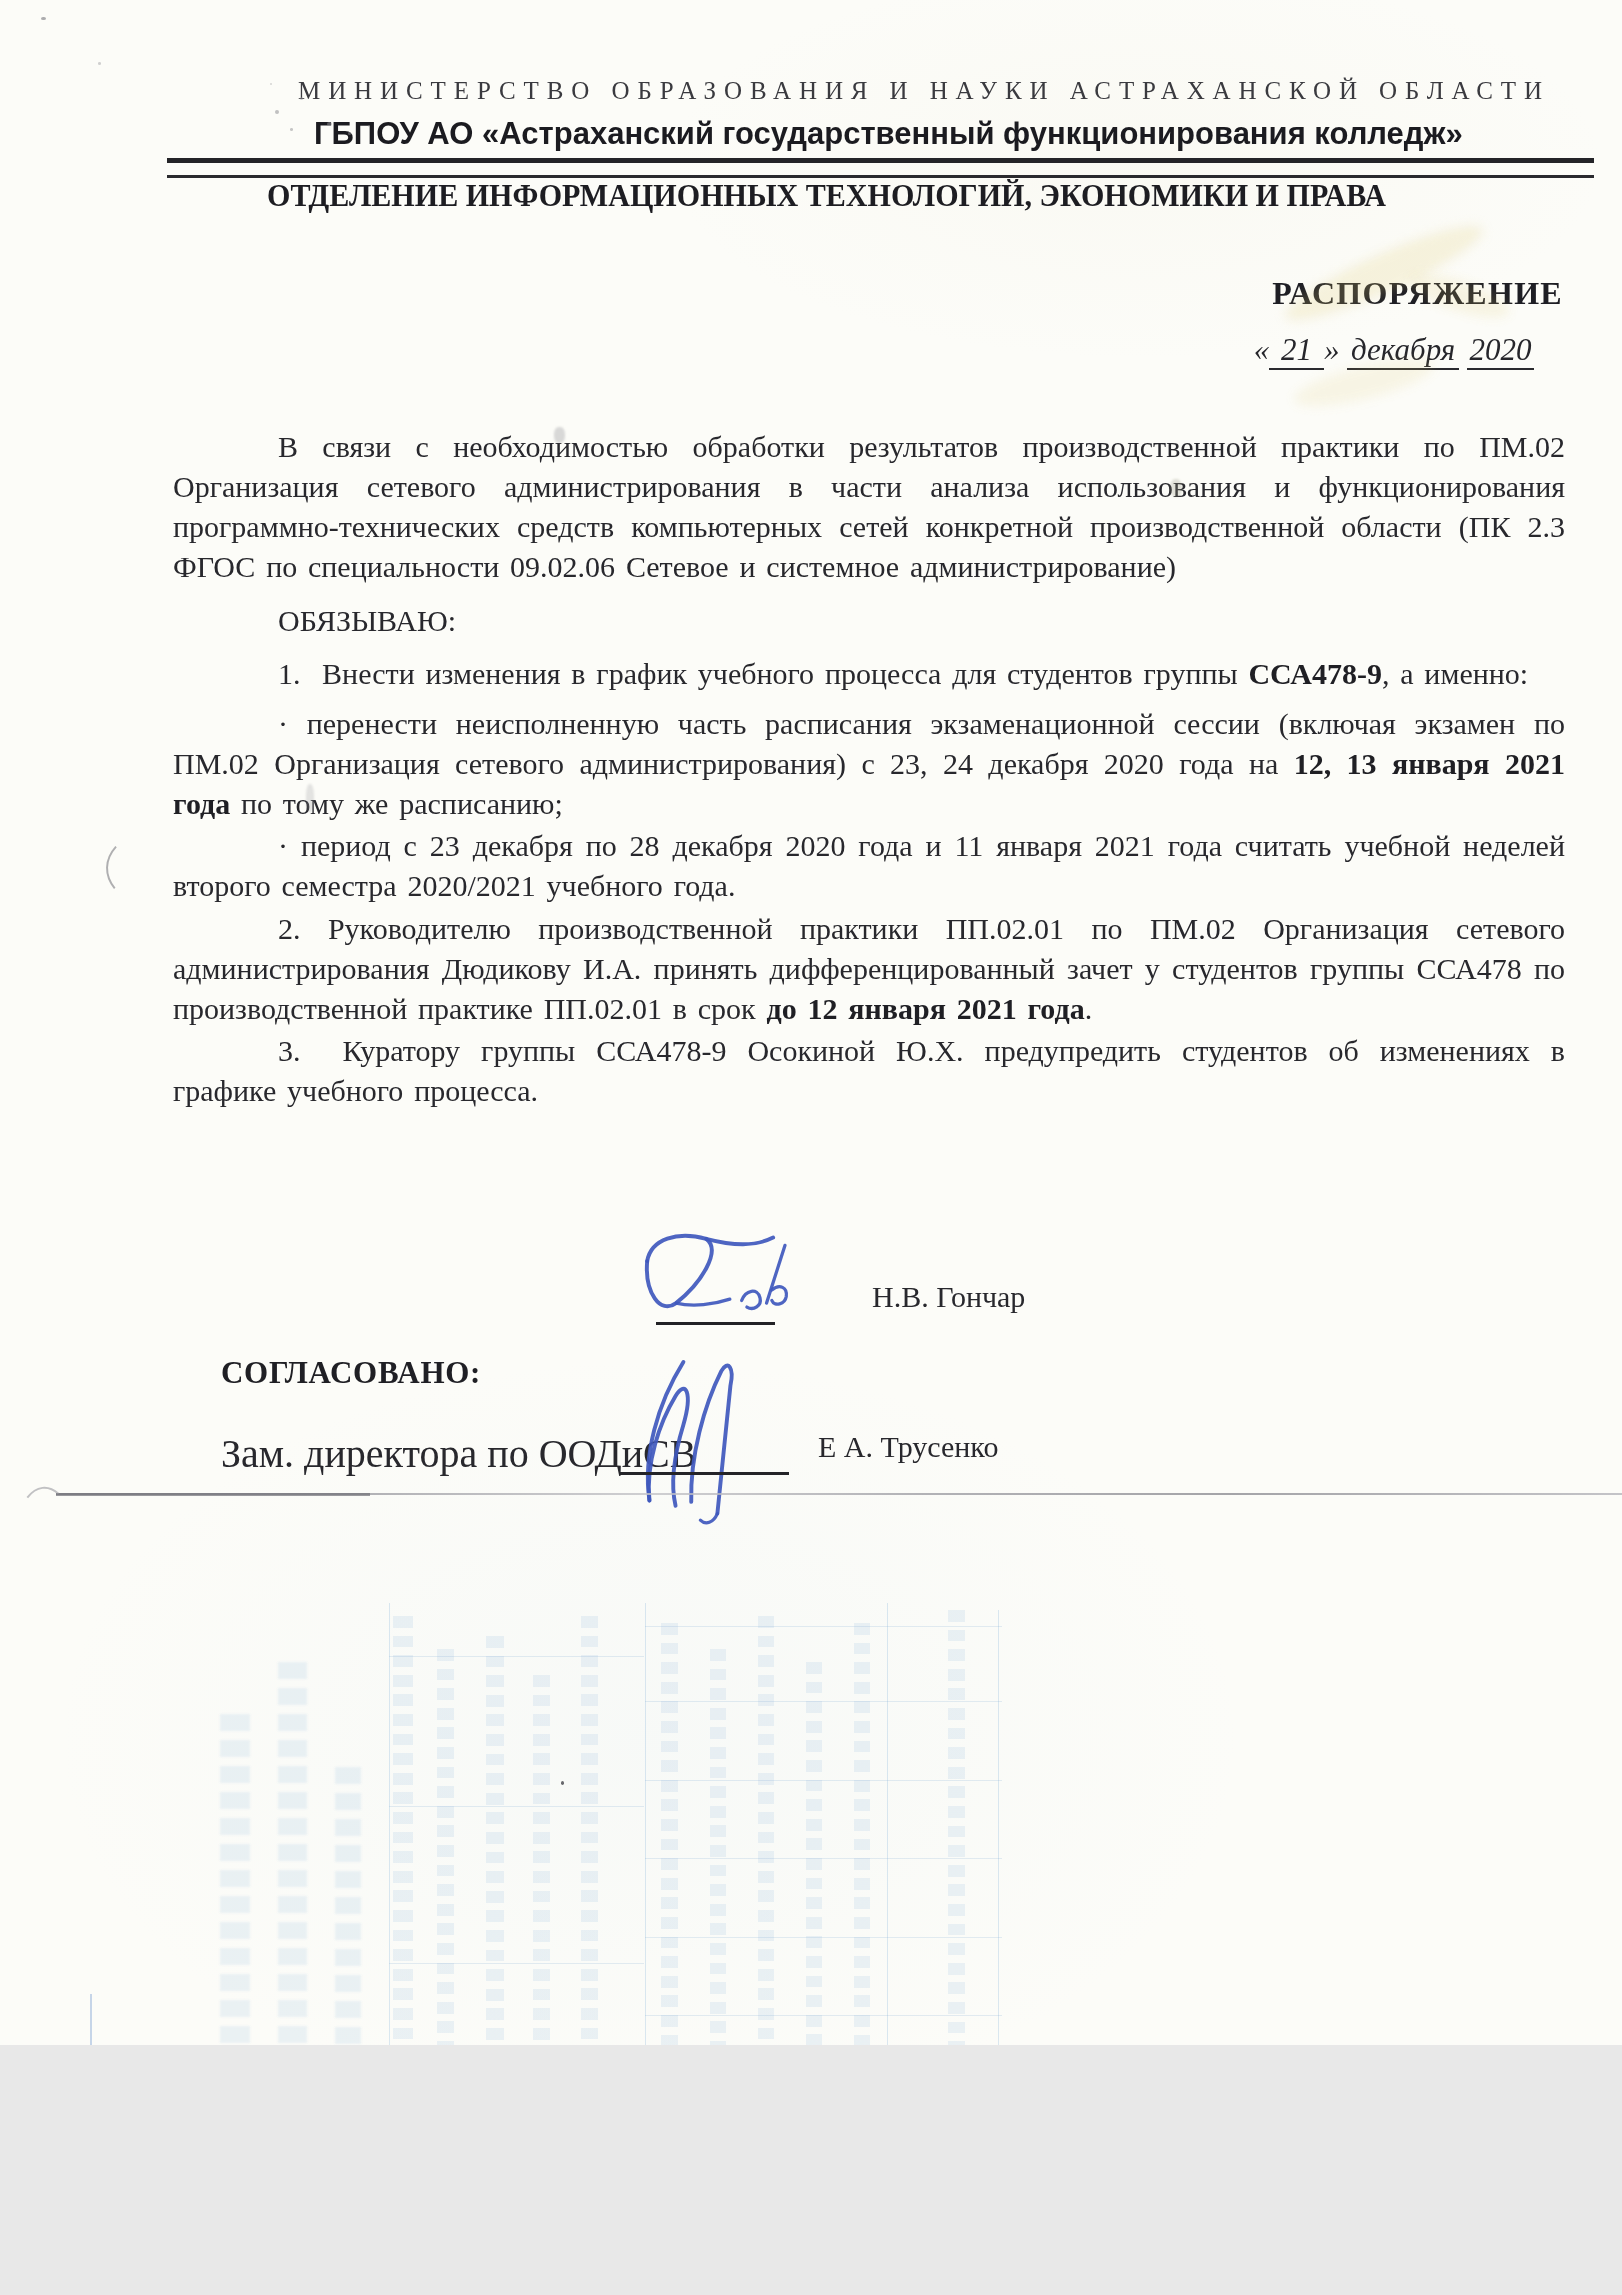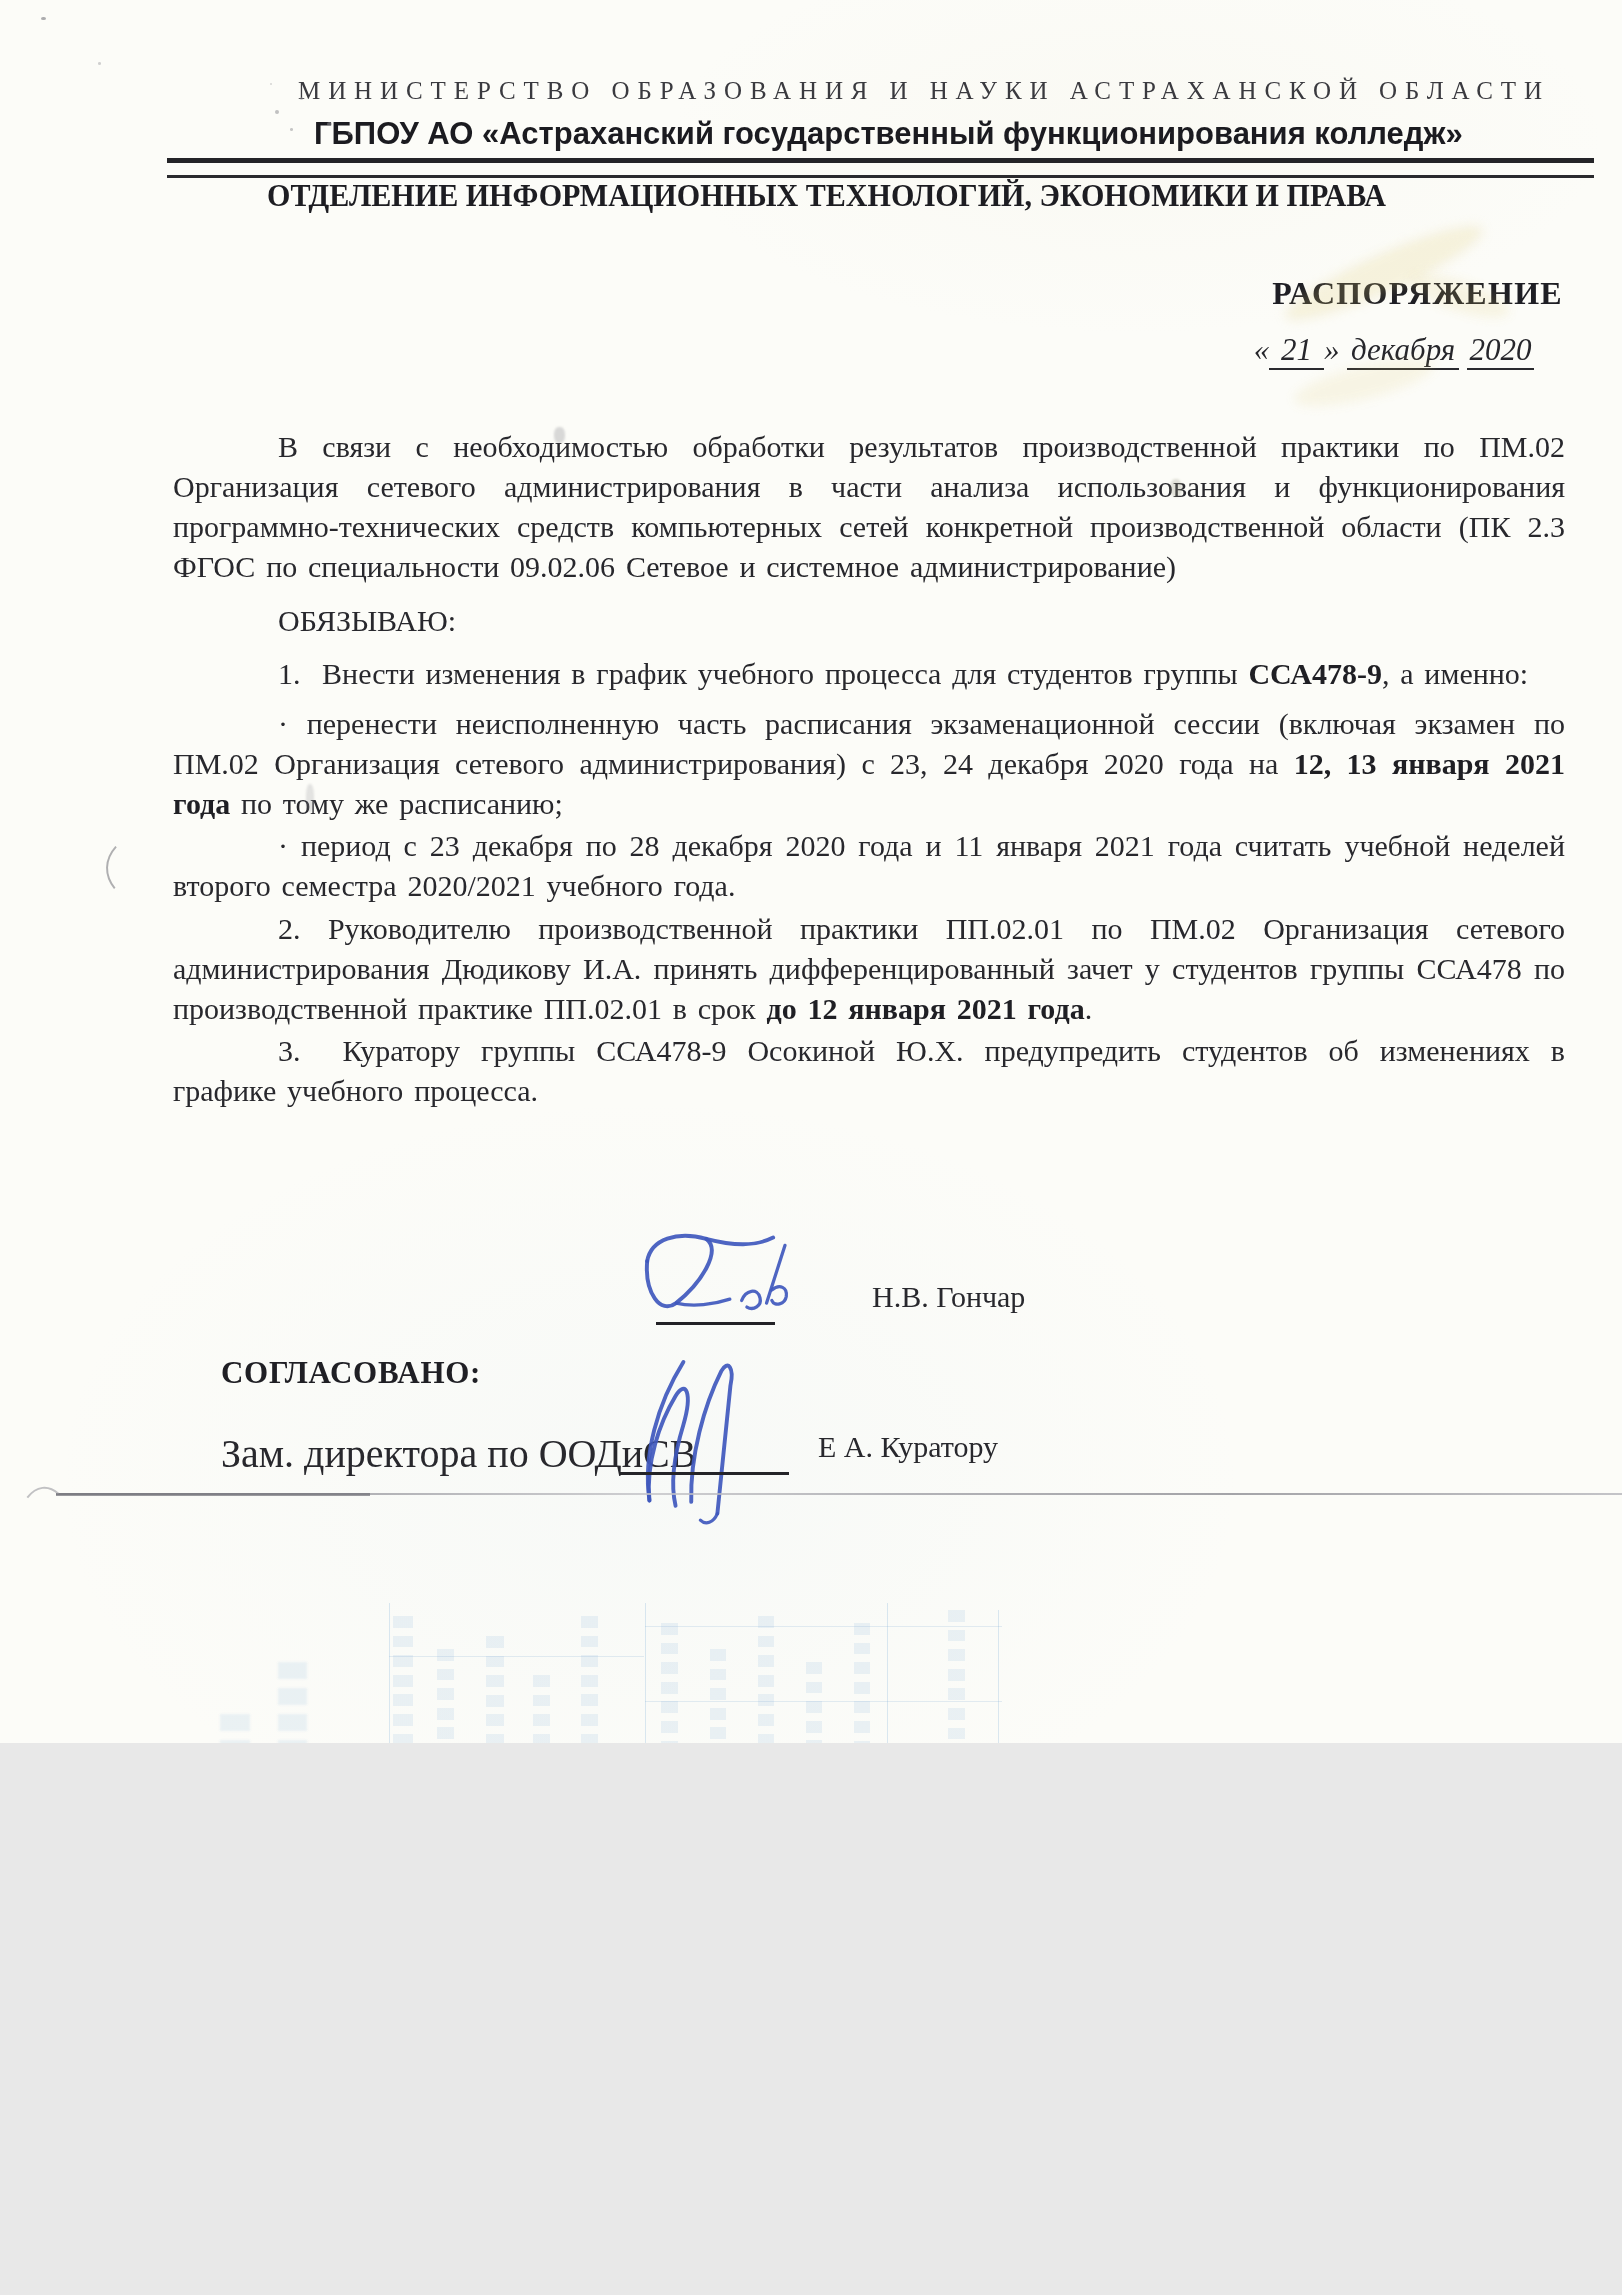--- a/index.html
+++ b/index.html
@@ -1,17 +1,17 @@
 <!DOCTYPE html>
 <html lang="ru" style="font-size:10.5px"><head>
 <meta charset="utf-8">
 <style>
   html,body{margin:0;padding:0;background:#e8e8e8;}
   .page{
-    position:relative; width:1623px; height:1743px; margin:0 auto;
+    position:relative; width:1623px; height:2045px; margin:0 auto;
     background:#fcfcf8;
     background-image:
       radial-gradient(ellipse 785px 327px at 70% 8%, rgba(230,225,200,.10), transparent 60%),
       radial-gradient(ellipse 916px 589px at 40% 85%, rgba(205,225,240,.10), transparent 65%);
     overflow:hidden;
     font-family:"Liberation Serif","DejaVu Serif",serif;
     color:#27272c;
   }
   
   .ministry{
@@ -122,21 +122,21 @@
 
   <div class="agreed">СОГЛАСОВАНО:</div>
   <div class="deputy-title">Зам. директора по ООДиСВ</div>
   <svg class="sigsvg" style="left:605px; top:1345px;" width="196" height="183" viewBox="0 0 300 280" fill="none" stroke-linecap="round" stroke-linejoin="round">
     <path class="sig-stroke" stroke-width="6" d="M120 26 C 80 90, 58 170, 68 238" stroke="#3f58bd" opacity="0.92"></path>
     <path class="sig-stroke" stroke-width="6" d="M68 238 C 62 180, 84 118, 108 78 C 124 52, 134 74, 120 122 C 106 168, 100 212, 108 246" stroke="#3f58bd" opacity="0.92"></path>
     <path class="sig-stroke" stroke-width="6" d="M132 240 C 130 170, 152 92, 178 40 C 188 22, 198 34, 192 62 L 172 258" stroke="#3f58bd" opacity="0.92"></path>
     <path class="sig-stroke" stroke-width="5" d="M172 258 C 166 272, 154 276, 146 268" stroke="#3f58bd" opacity="0.92"></path>
   </svg>
   <div class="sig-line2"></div>
-  <div class="name2">Е А. Куратору</div>
+  <div class="name2">Е А. Трусенко</div>
 
   <div class="scanline"></div>
   <div class="scanline-dark"></div>
   <svg class="sigsvg" style="left:26px; top:1478px;" width="39" height="23.6" viewBox="0 0 60 36" fill="none">
     <path d="M2 30 C 16 12, 34 10, 50 24" stroke="#9a9aa0" stroke-width="3" opacity=".6"></path>
   </svg>
   <svg class="sigsvg" style="left:99px; top:844px;" width="21" height="47" viewBox="0 0 32 72" fill="none">
     <path d="M26 4 C 8 24, 8 48, 24 68" stroke="#85858b" stroke-width="3" opacity=".65"></path>
   </svg>
 

